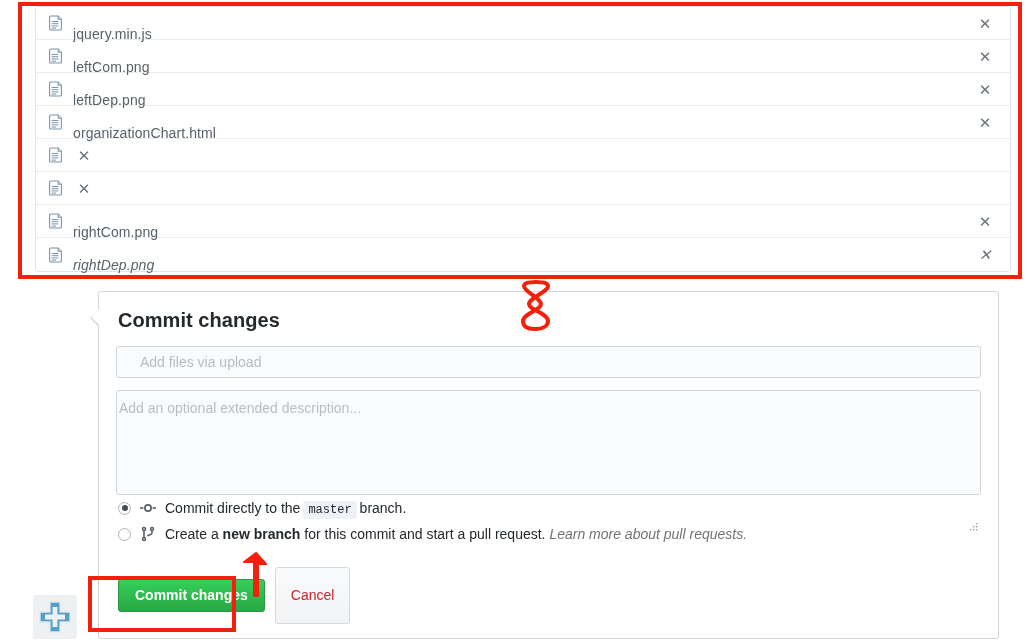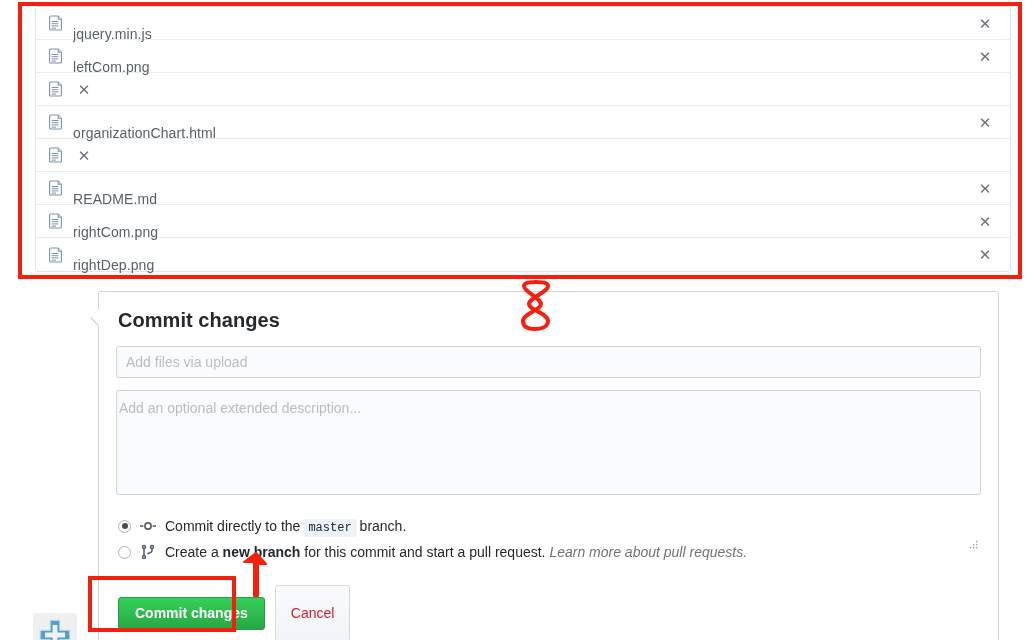--- a/index.html
+++ b/index.html
@@ -22,21 +22,21 @@
     border-radius: 3px;
   }
   .file-row {
     height: 33px;
     display: flex;
     align-items: center;
     border-bottom: 1px solid #eaecef;
     padding: 0 10px 0 12px;
     background: #fff;
   }
-  .file-row:last-child { border-bottom: none; }
+  .file-row:last-child { border-bottom: none; font-style: italic; }
   .file-icon { width: 16px; height: 16px; flex: 0 0 16px; margin-right: 9px; display:block; }
   .file-name {
     flex: 1 1 auto;
     font-size: 14px;
     color: #586069;
     letter-spacing: .1px;
     white-space: nowrap;
     overflow: hidden;
     margin-top: 21px;
   }
@@ -108,39 +108,39 @@
     display: block;
     width: 100%;
     border: 1px solid #d1d5da;
     border-radius: 3px;
     background: #fafbfc;
     font-family: "Liberation Sans", sans-serif;
     font-size: 14px;
     color: #24292e;
     outline: none;
   }
-  .text-input { height: 32px; padding: 0 9px; }
+  .text-input { height: 32px; padding: 0 23px; }
   .text-area {
     height: 105px;
     padding: 8px 2px;
     margin-top: 12px;
     resize: none;
     line-height: 1.4;
   }
   .text-input::placeholder, .text-area::placeholder { color: #b9bdc2; }
 
   .resize-grip {
     position: absolute;
     right: 19px; bottom: 104px;
     width: 12px; height: 12px;
     pointer-events: none;
   }
 
   
-  .radio-block { margin-top: 18px; margin-left: 2px; }
+  .radio-block { margin-left: 2px; }
   .radio-row {
     display: flex;
     align-items: center;
     height: 26px;
     font-size: 14px;
     color: #24292e;
   }
   .radio {
     flex: 0 0 13px;
     width: 13px; height: 13px;
@@ -252,20 +252,21 @@
         <svg class="file-icon" viewBox="0 0 16 16">
           <path d="M10.2 1 H2.6 a1 1 0 0 0 -1 1 v12 a1 1 0 0 0 1 1 h9.8 a1 1 0 0 0 1 -1 V4.2 Z" fill="#ffffff" stroke="#7b95ad" stroke-width="1.1"></path>
           <path d="M10.2 1 V4.2 H13.4" fill="#dfe7ee" stroke="#7b95ad" stroke-width="1.1"></path>
           <g fill="#7b95ad">
             <rect x="3.6" y="6" width="6.8" height="1"></rect>
             <rect x="3.6" y="8.2" width="6.8" height="1"></rect>
             <rect x="3.6" y="10.4" width="6.8" height="1"></rect>
             <rect x="3.6" y="12.6" width="4.4" height="1"></rect>
           </g>
         </svg>
+        <span class="file-name">leftDep.png</span>
         <span class="file-remove">✕</span>
       </div>
       <div class="file-row">
         <svg class="file-icon" viewBox="0 0 16 16">
           <path d="M10.2 1 H2.6 a1 1 0 0 0 -1 1 v12 a1 1 0 0 0 1 1 h9.8 a1 1 0 0 0 1 -1 V4.2 Z" fill="#ffffff" stroke="#7b95ad" stroke-width="1.1"></path>
           <path d="M10.2 1 V4.2 H13.4" fill="#dfe7ee" stroke="#7b95ad" stroke-width="1.1"></path>
           <g fill="#7b95ad">
             <rect x="3.6" y="6" width="6.8" height="1"></rect>
             <rect x="3.6" y="8.2" width="6.8" height="1"></rect>
             <rect x="3.6" y="10.4" width="6.8" height="1"></rect>
@@ -292,21 +293,20 @@
         <svg class="file-icon" viewBox="0 0 16 16">
           <path d="M10.2 1 H2.6 a1 1 0 0 0 -1 1 v12 a1 1 0 0 0 1 1 h9.8 a1 1 0 0 0 1 -1 V4.2 Z" fill="#ffffff" stroke="#7b95ad" stroke-width="1.1"></path>
           <path d="M10.2 1 V4.2 H13.4" fill="#dfe7ee" stroke="#7b95ad" stroke-width="1.1"></path>
           <g fill="#7b95ad">
             <rect x="3.6" y="6" width="6.8" height="1"></rect>
             <rect x="3.6" y="8.2" width="6.8" height="1"></rect>
             <rect x="3.6" y="10.4" width="6.8" height="1"></rect>
             <rect x="3.6" y="12.6" width="4.4" height="1"></rect>
           </g>
         </svg>
-        <span class="file-name">README.md</span>
         <span class="file-remove">✕</span>
       </div>
       <div class="file-row">
         <svg class="file-icon" viewBox="0 0 16 16">
           <path d="M10.2 1 H2.6 a1 1 0 0 0 -1 1 v12 a1 1 0 0 0 1 1 h9.8 a1 1 0 0 0 1 -1 V4.2 Z" fill="#ffffff" stroke="#7b95ad" stroke-width="1.1"></path>
           <path d="M10.2 1 V4.2 H13.4" fill="#dfe7ee" stroke="#7b95ad" stroke-width="1.1"></path>
           <g fill="#7b95ad">
             <rect x="3.6" y="6" width="6.8" height="1"></rect>
             <rect x="3.6" y="8.2" width="6.8" height="1"></rect>
             <rect x="3.6" y="10.4" width="6.8" height="1"></rect>

